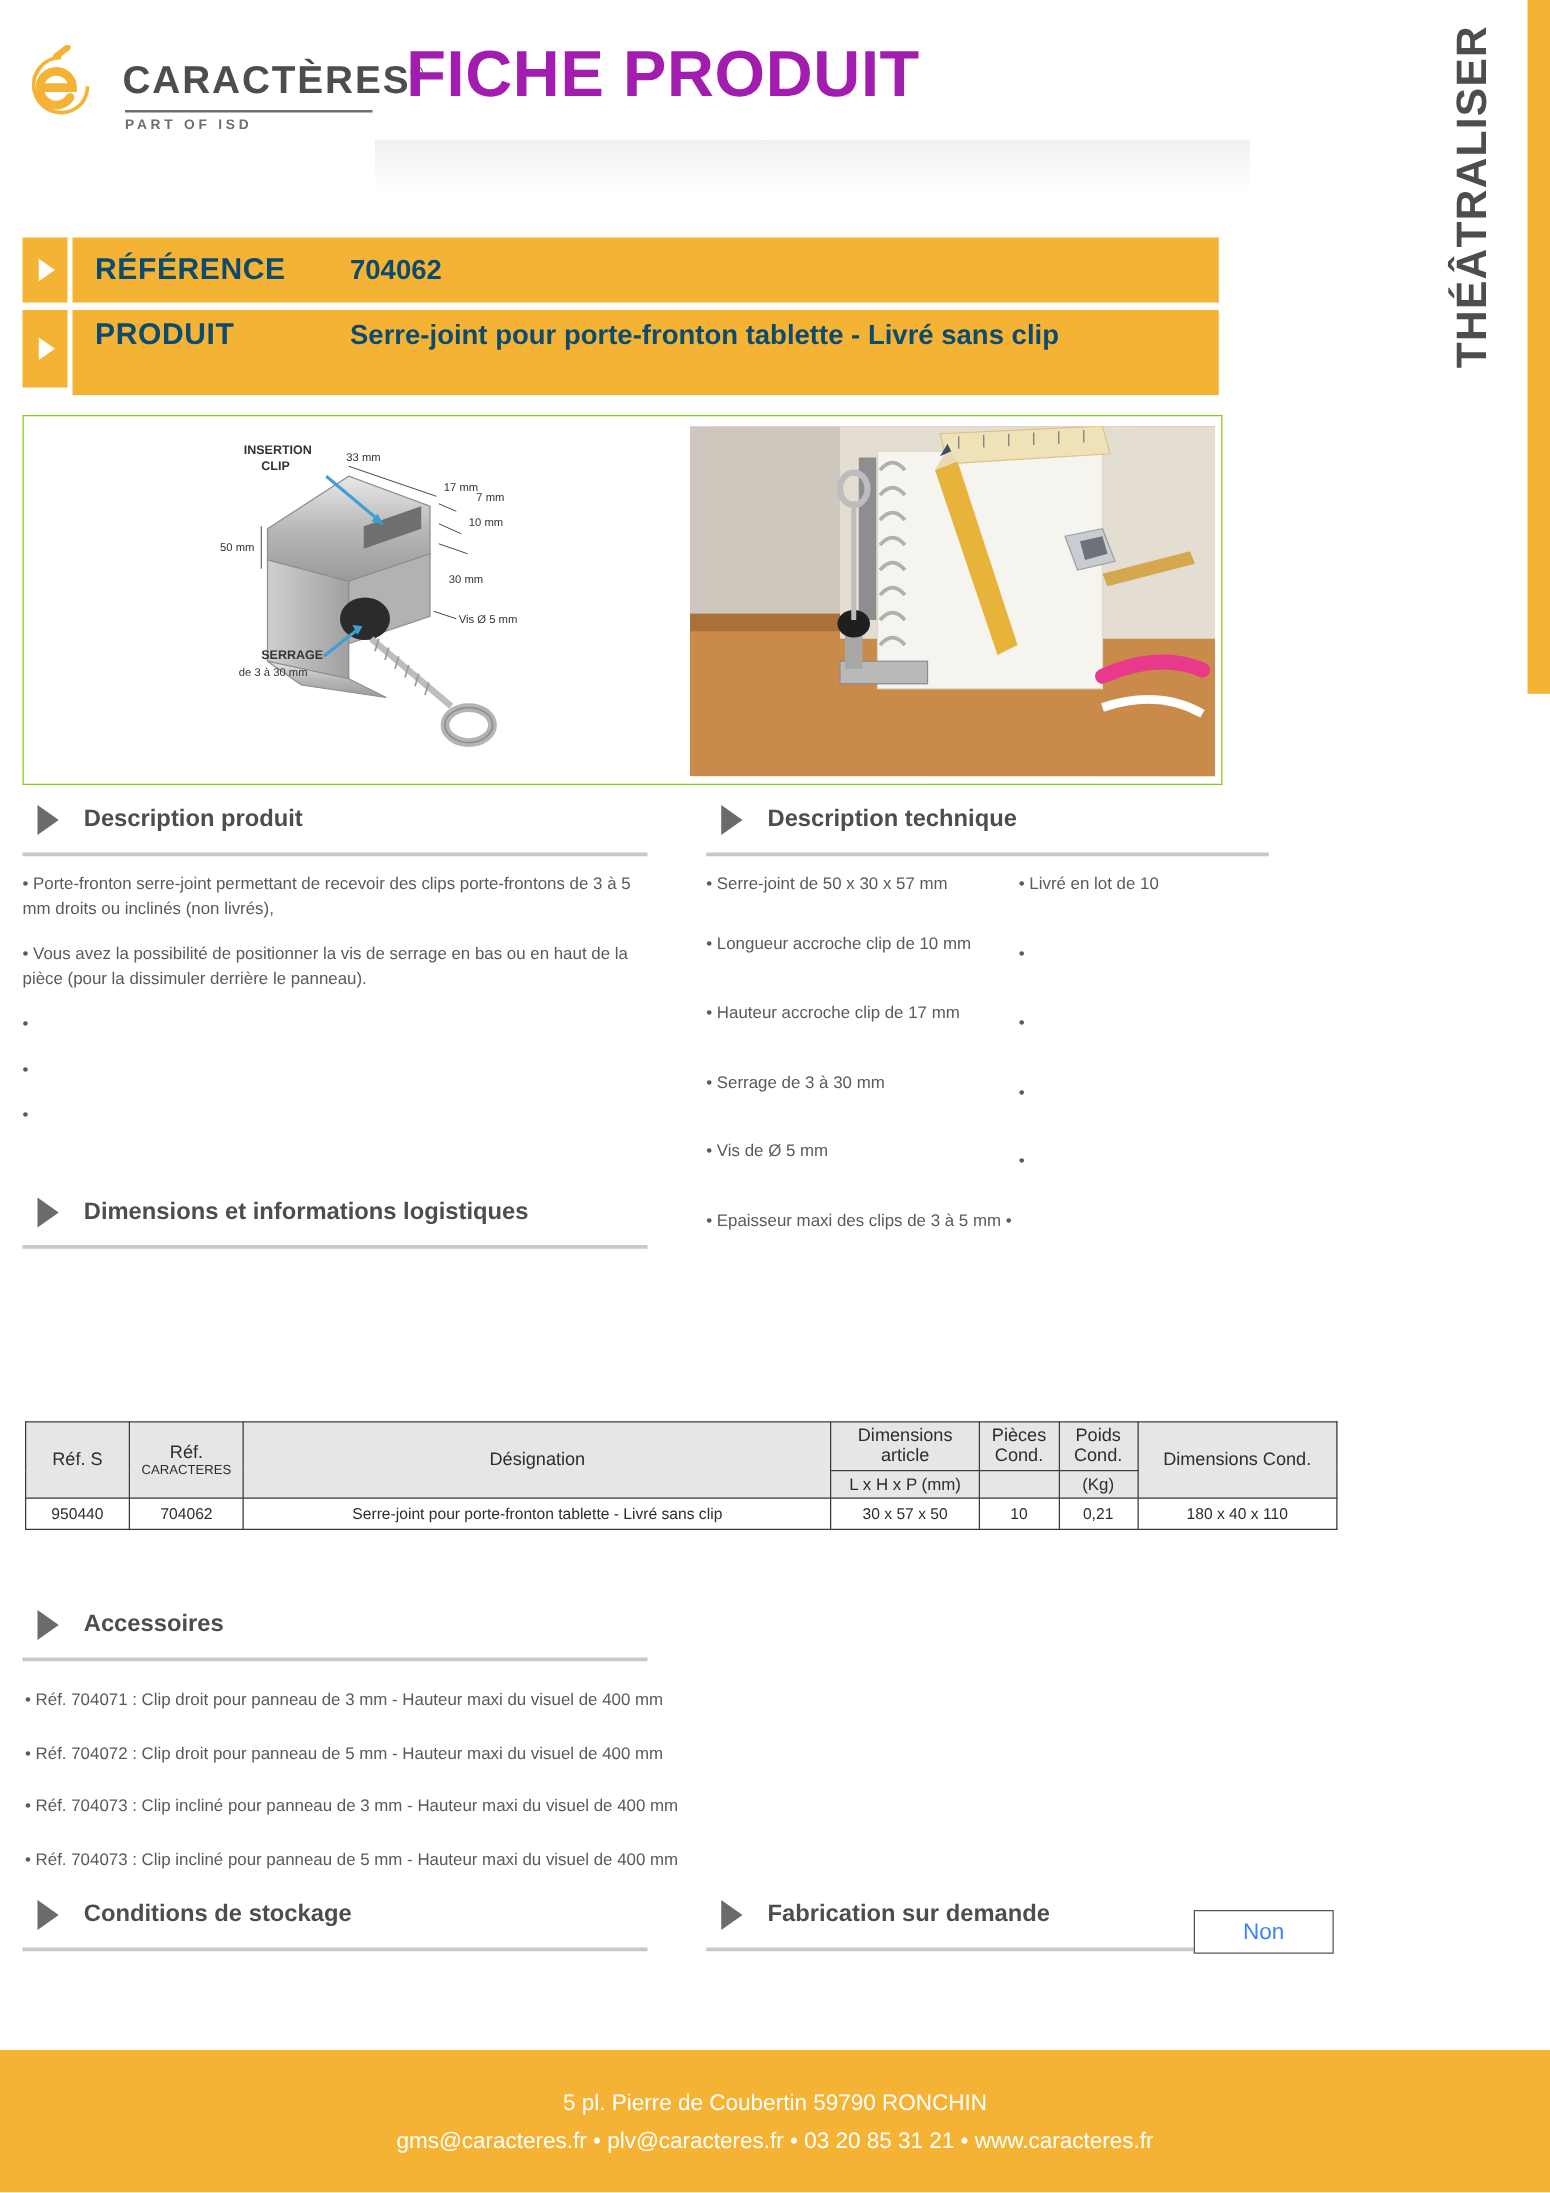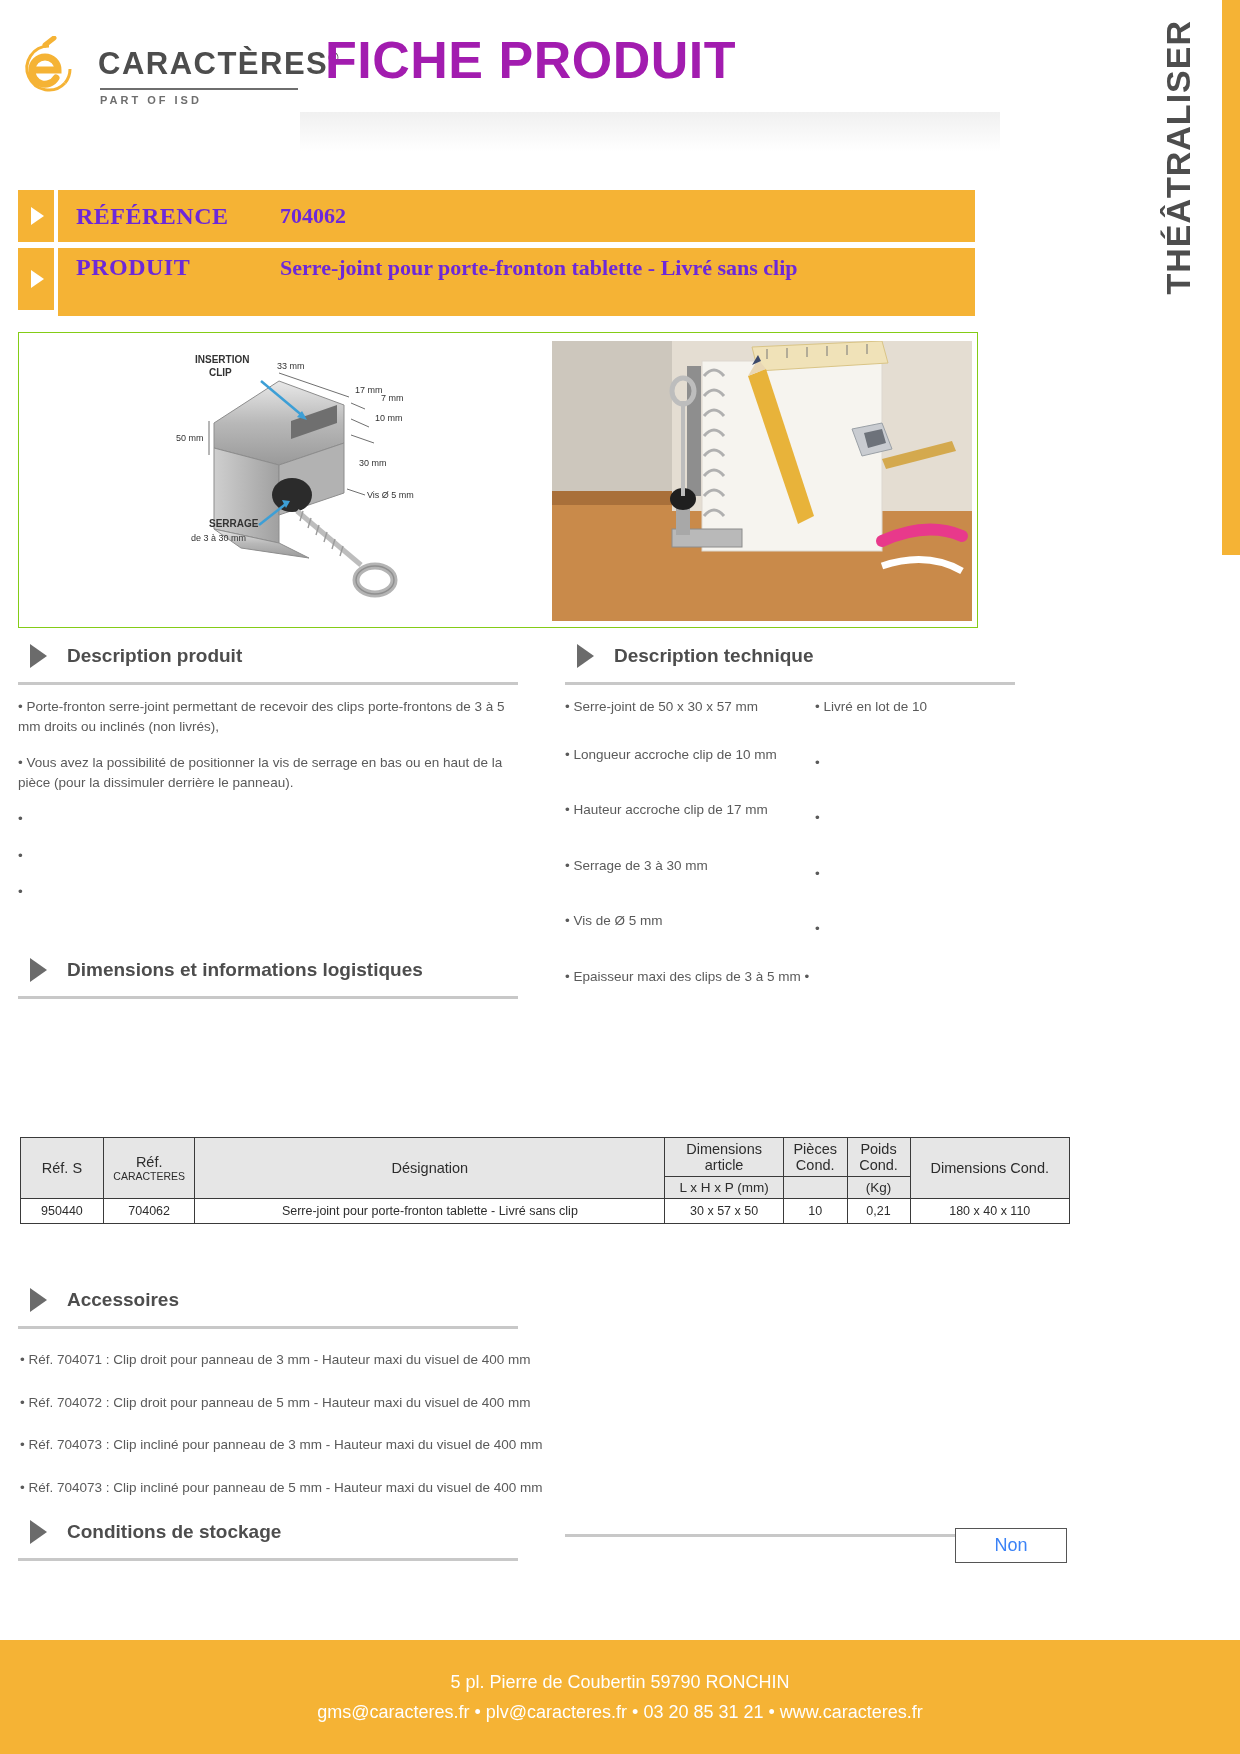--- a/index.html
+++ b/index.html
@@ -54,22 +54,21 @@
     background:linear-gradient(to bottom,#f0f0f0,#ffffff);
   }
 
   
   .band{position:absolute;left:18px;display:flex;align-items:stretch;}
   .band .marker{
     width:36px;background:#f5b335;display:flex;align-items:center;justify-content:center;
   }
   .band .body{
     background:#f5b335;margin-left:4px;display:flex;align-items:center;
-    color:#6d28d9;
-    font-family:Liberation Serif, serif;
+    color:#0c4a6e;
   }
   .tri{
     width:0;height:0;border-left:13px solid #ffffff;
     border-top:9px solid transparent;border-bottom:9px solid transparent;
     margin-left:3px;
   }
   .band-ref{top:190px;height:52px;}
   .band-ref .body{width:917px;height:52px;}
   .band-prod{top:248px;height:62px;}
   .band-prod .marker{height:62px;}
@@ -398,20 +397,24 @@
 
   <div class="sect" style="left:18px;top:1520px;width:500px;">
     <div class="sect-head">
       <div class="sect-tri"></div>
       <div class="sect-title">Conditions de stockage</div>
     </div>
     <div class="sect-rule"></div>
   </div>
 
   <div class="sect" style="left:565px;top:1520px;width:450px;">
+    <div class="sect-head">
+      <div class="sect-tri"></div>
+      <div class="sect-title">Fabrication sur demande</div>
+    </div>
     <div class="sect-rule"></div>
   </div>
   <div class="nonbox">
     <span>Non</span>
   </div>
 
   <div class="footer">
     <div class="footer-l1">5 pl. Pierre de Coubertin 59790 RONCHIN</div>
     <div class="footer-l2">gms@caracteres.fr • plv@caracteres.fr • 03 20 85 31 21 • www.caracteres.fr</div>
   </div>

